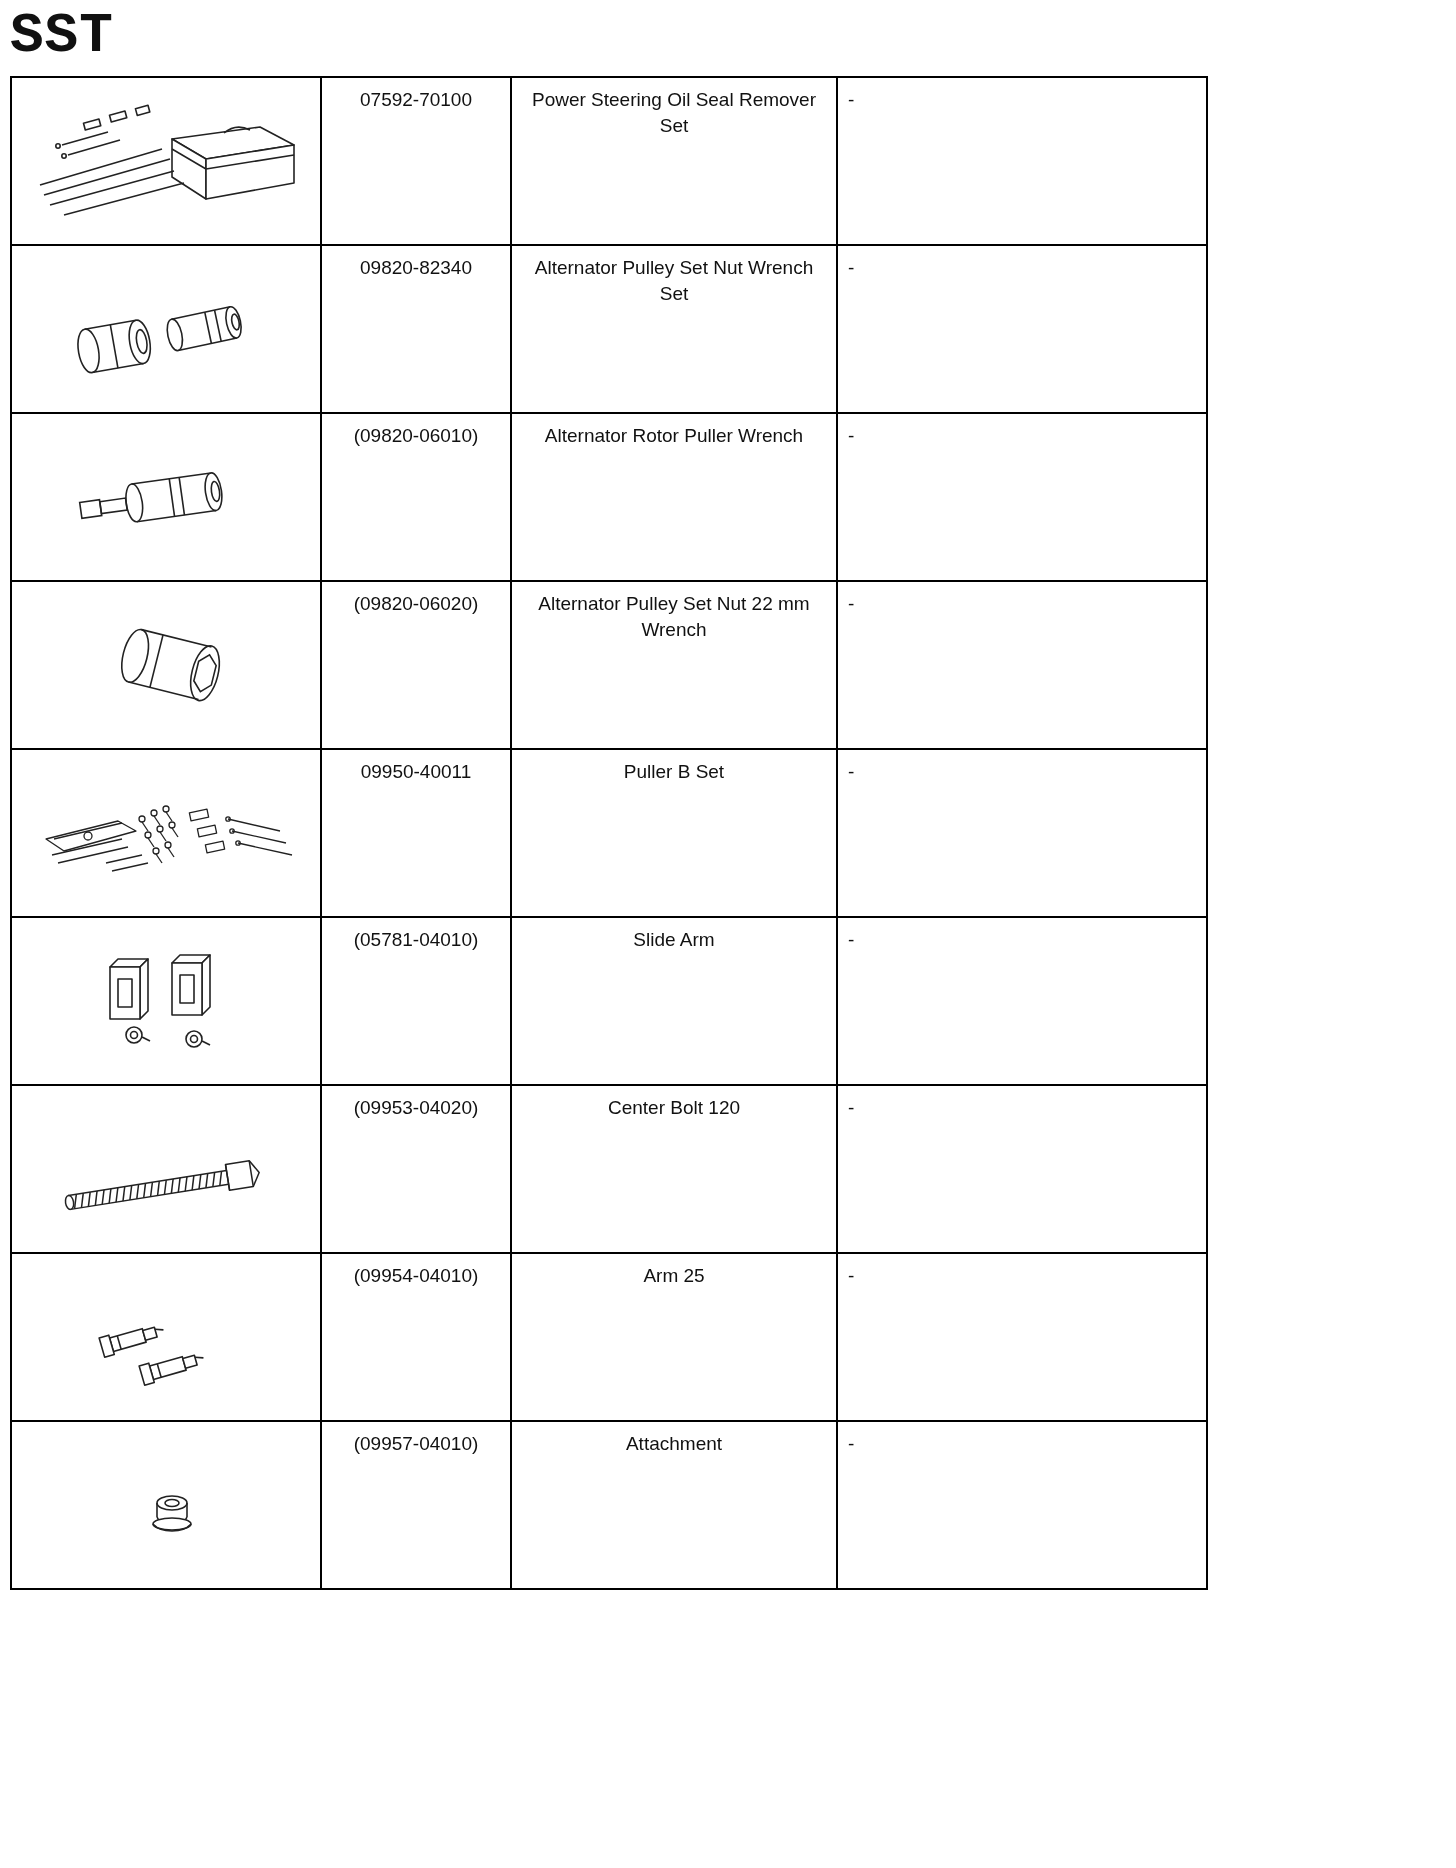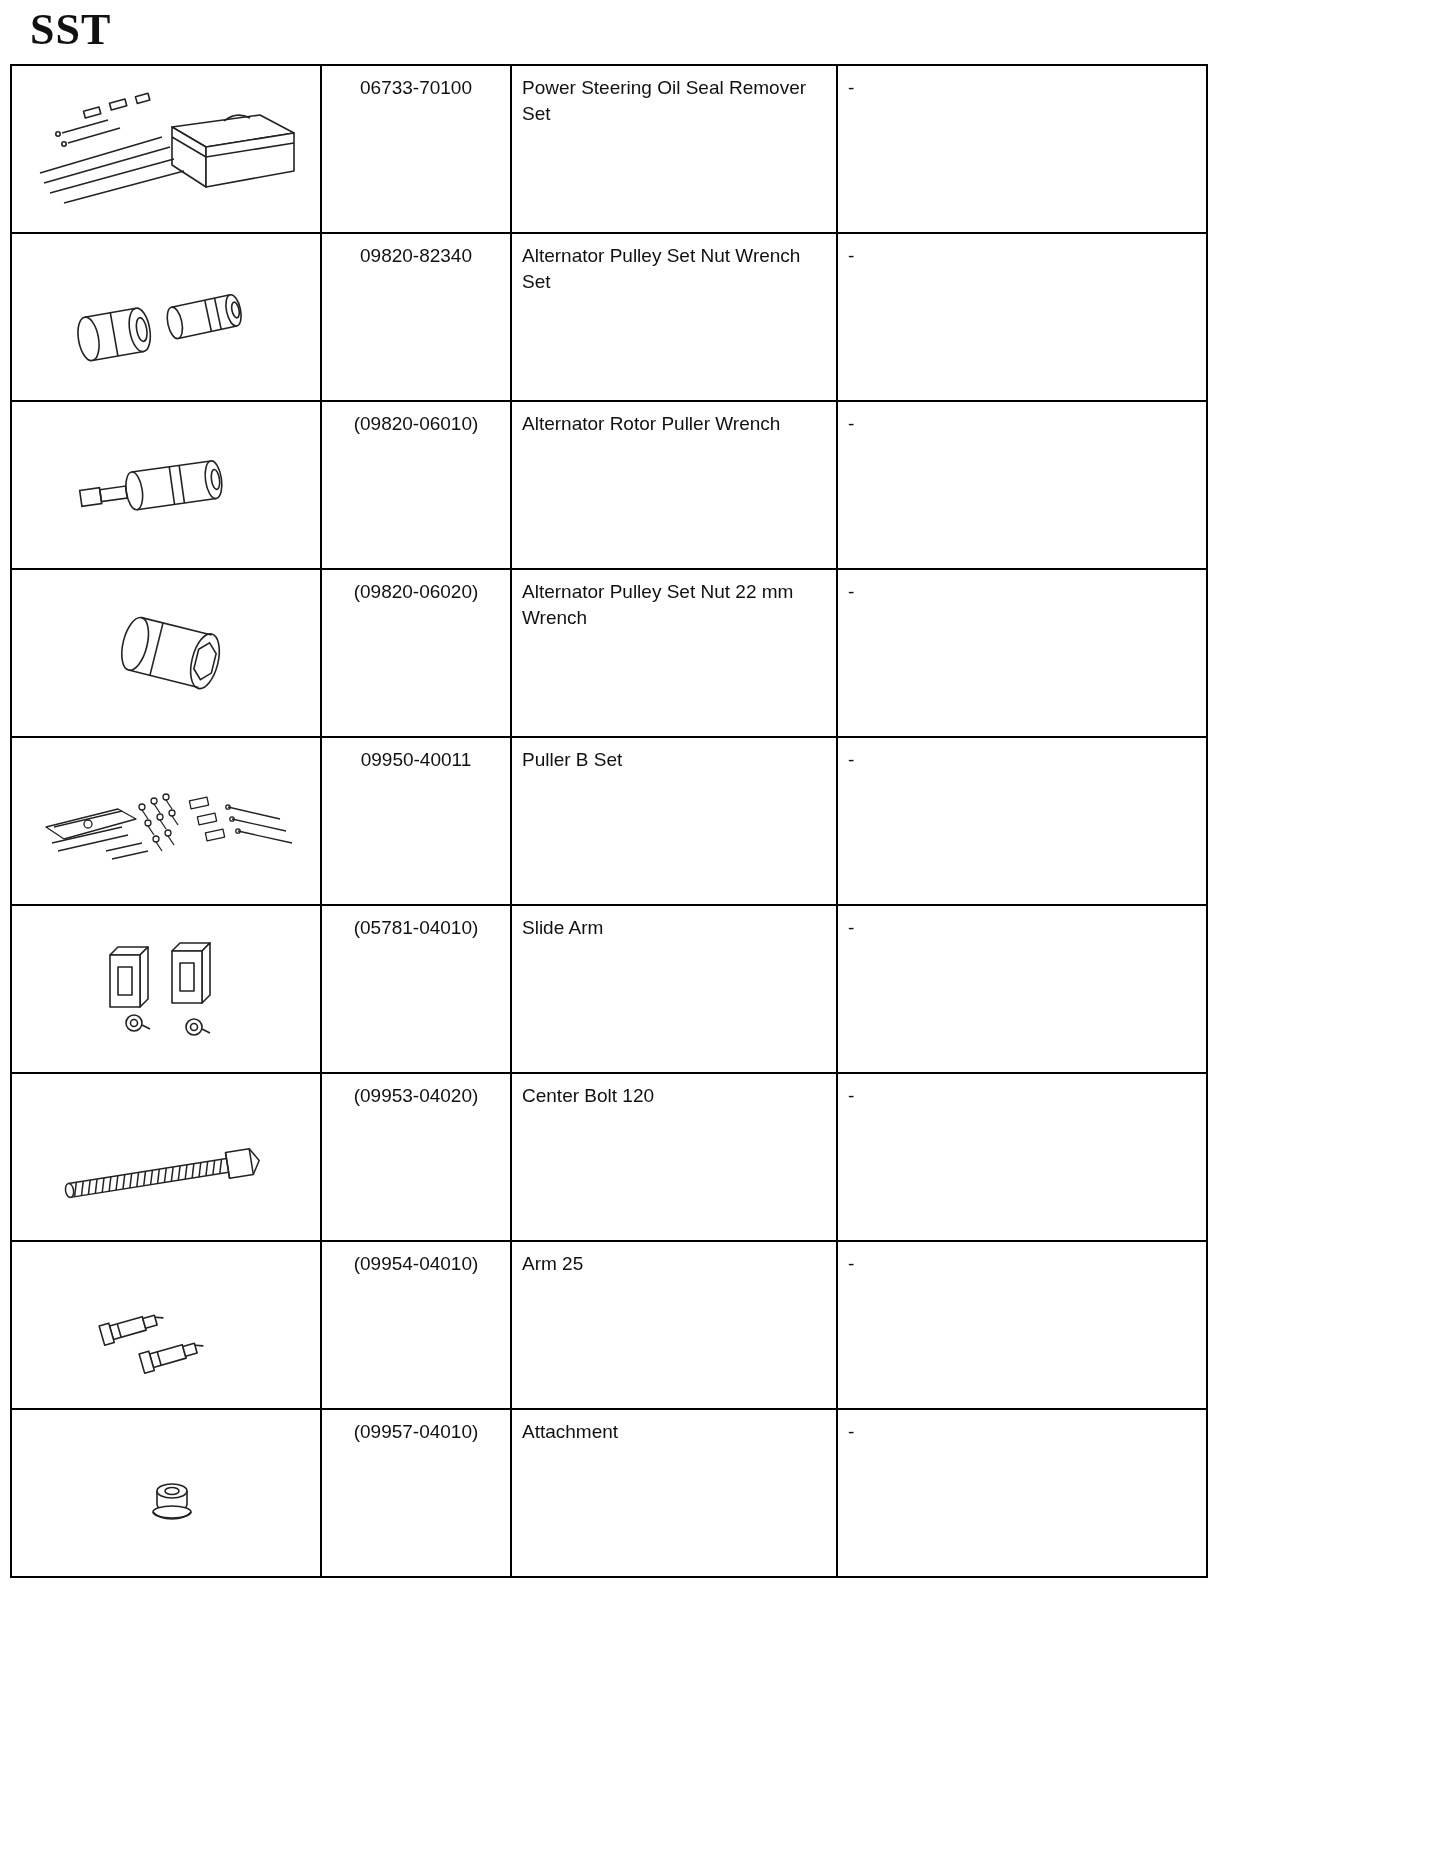--- a/index.html
+++ b/index.html
@@ -11,26 +11,26 @@
     color: #111;
   }
   .page {
     width: 1456px;
     height: 1868px;
     box-sizing: border-box;
     padding: 6px 0 0 10px;
     background: #fff;
   }
   .page-title {
-    font-size: 44px;
+    font-size: 56px;
     font-weight: bold;
     letter-spacing: 1px;
-    margin: 2px 0 12px 20px;
+    margin: 2px 0 12px 0;
     line-height: 1.0;
-    font-family: Liberation Serif, serif;
+    font-family: Liberation Mono, monospace;
   }
   table.sst {
     border-collapse: collapse;
     table-layout: fixed;
     width: 1196px;
   }
   table.sst td {
     border: 2px solid #000;
     vertical-align: top;
     font-size: 19px;
@@ -38,21 +38,21 @@
     padding: 9px 10px;
     overflow: hidden;
   }
   table.sst tr { height: 163px; }
   td.cell-ill {
     text-align: center;
     vertical-align: middle;
     padding: 2px;
   }
   td.cell-pn { text-align: center; padding-top: 10px; }
-  td.cell-desc { text-align: left; padding-left: 12px; padding-right: 30px; margin-left: 8px; }
+  td.cell-desc { text-align: center; padding-left: 12px; padding-right: 30px; margin-left: 8px; }
   td.cell-rem { text-align: left; padding-left: 12px; }
   svg.tool { display: block; margin: 0 auto; }
   svg.tool * { vector-effect: non-scaling-stroke; }
 </style>
 </head>
 <body>
 
 <div class="page">
 
   <div class="page-title">SST</div>
@@ -83,21 +83,21 @@
               <rect x="62" y="34" width="16" height="7" transform="rotate(-15 70 37)"></rect>
               <rect x="88" y="26" width="16" height="7" transform="rotate(-15 96 29)"></rect>
               <rect x="114" y="20" width="13" height="7" transform="rotate(-15 120 23)"></rect>
               <line x1="40" y1="58" x2="86" y2="45"></line>
               <line x1="46" y1="68" x2="98" y2="53"></line>
               <circle cx="36" cy="59" r="2.2"></circle>
               <circle cx="42" cy="69" r="2.2"></circle>
             </g>
           </svg>
         </td>
-        <td class="cell-pn"><span>06733-70100</span></td>
+        <td class="cell-pn"><span>07592-70100</span></td>
         <td class="cell-desc"><span>Power Steering Oil Seal Remover Set</span></td>
         <td class="cell-rem"><span>-</span></td>
       </tr>
 
       <tr>
         <td class="cell-ill">
           <svg class="tool" width="290" height="148" viewBox="0 0 290 148">
             <g fill="none" stroke="#222" stroke-width="1.6">
               <g transform="rotate(-10 100 90)">
                 <ellipse cx="66" cy="90" rx="10" ry="22"></ellipse>

